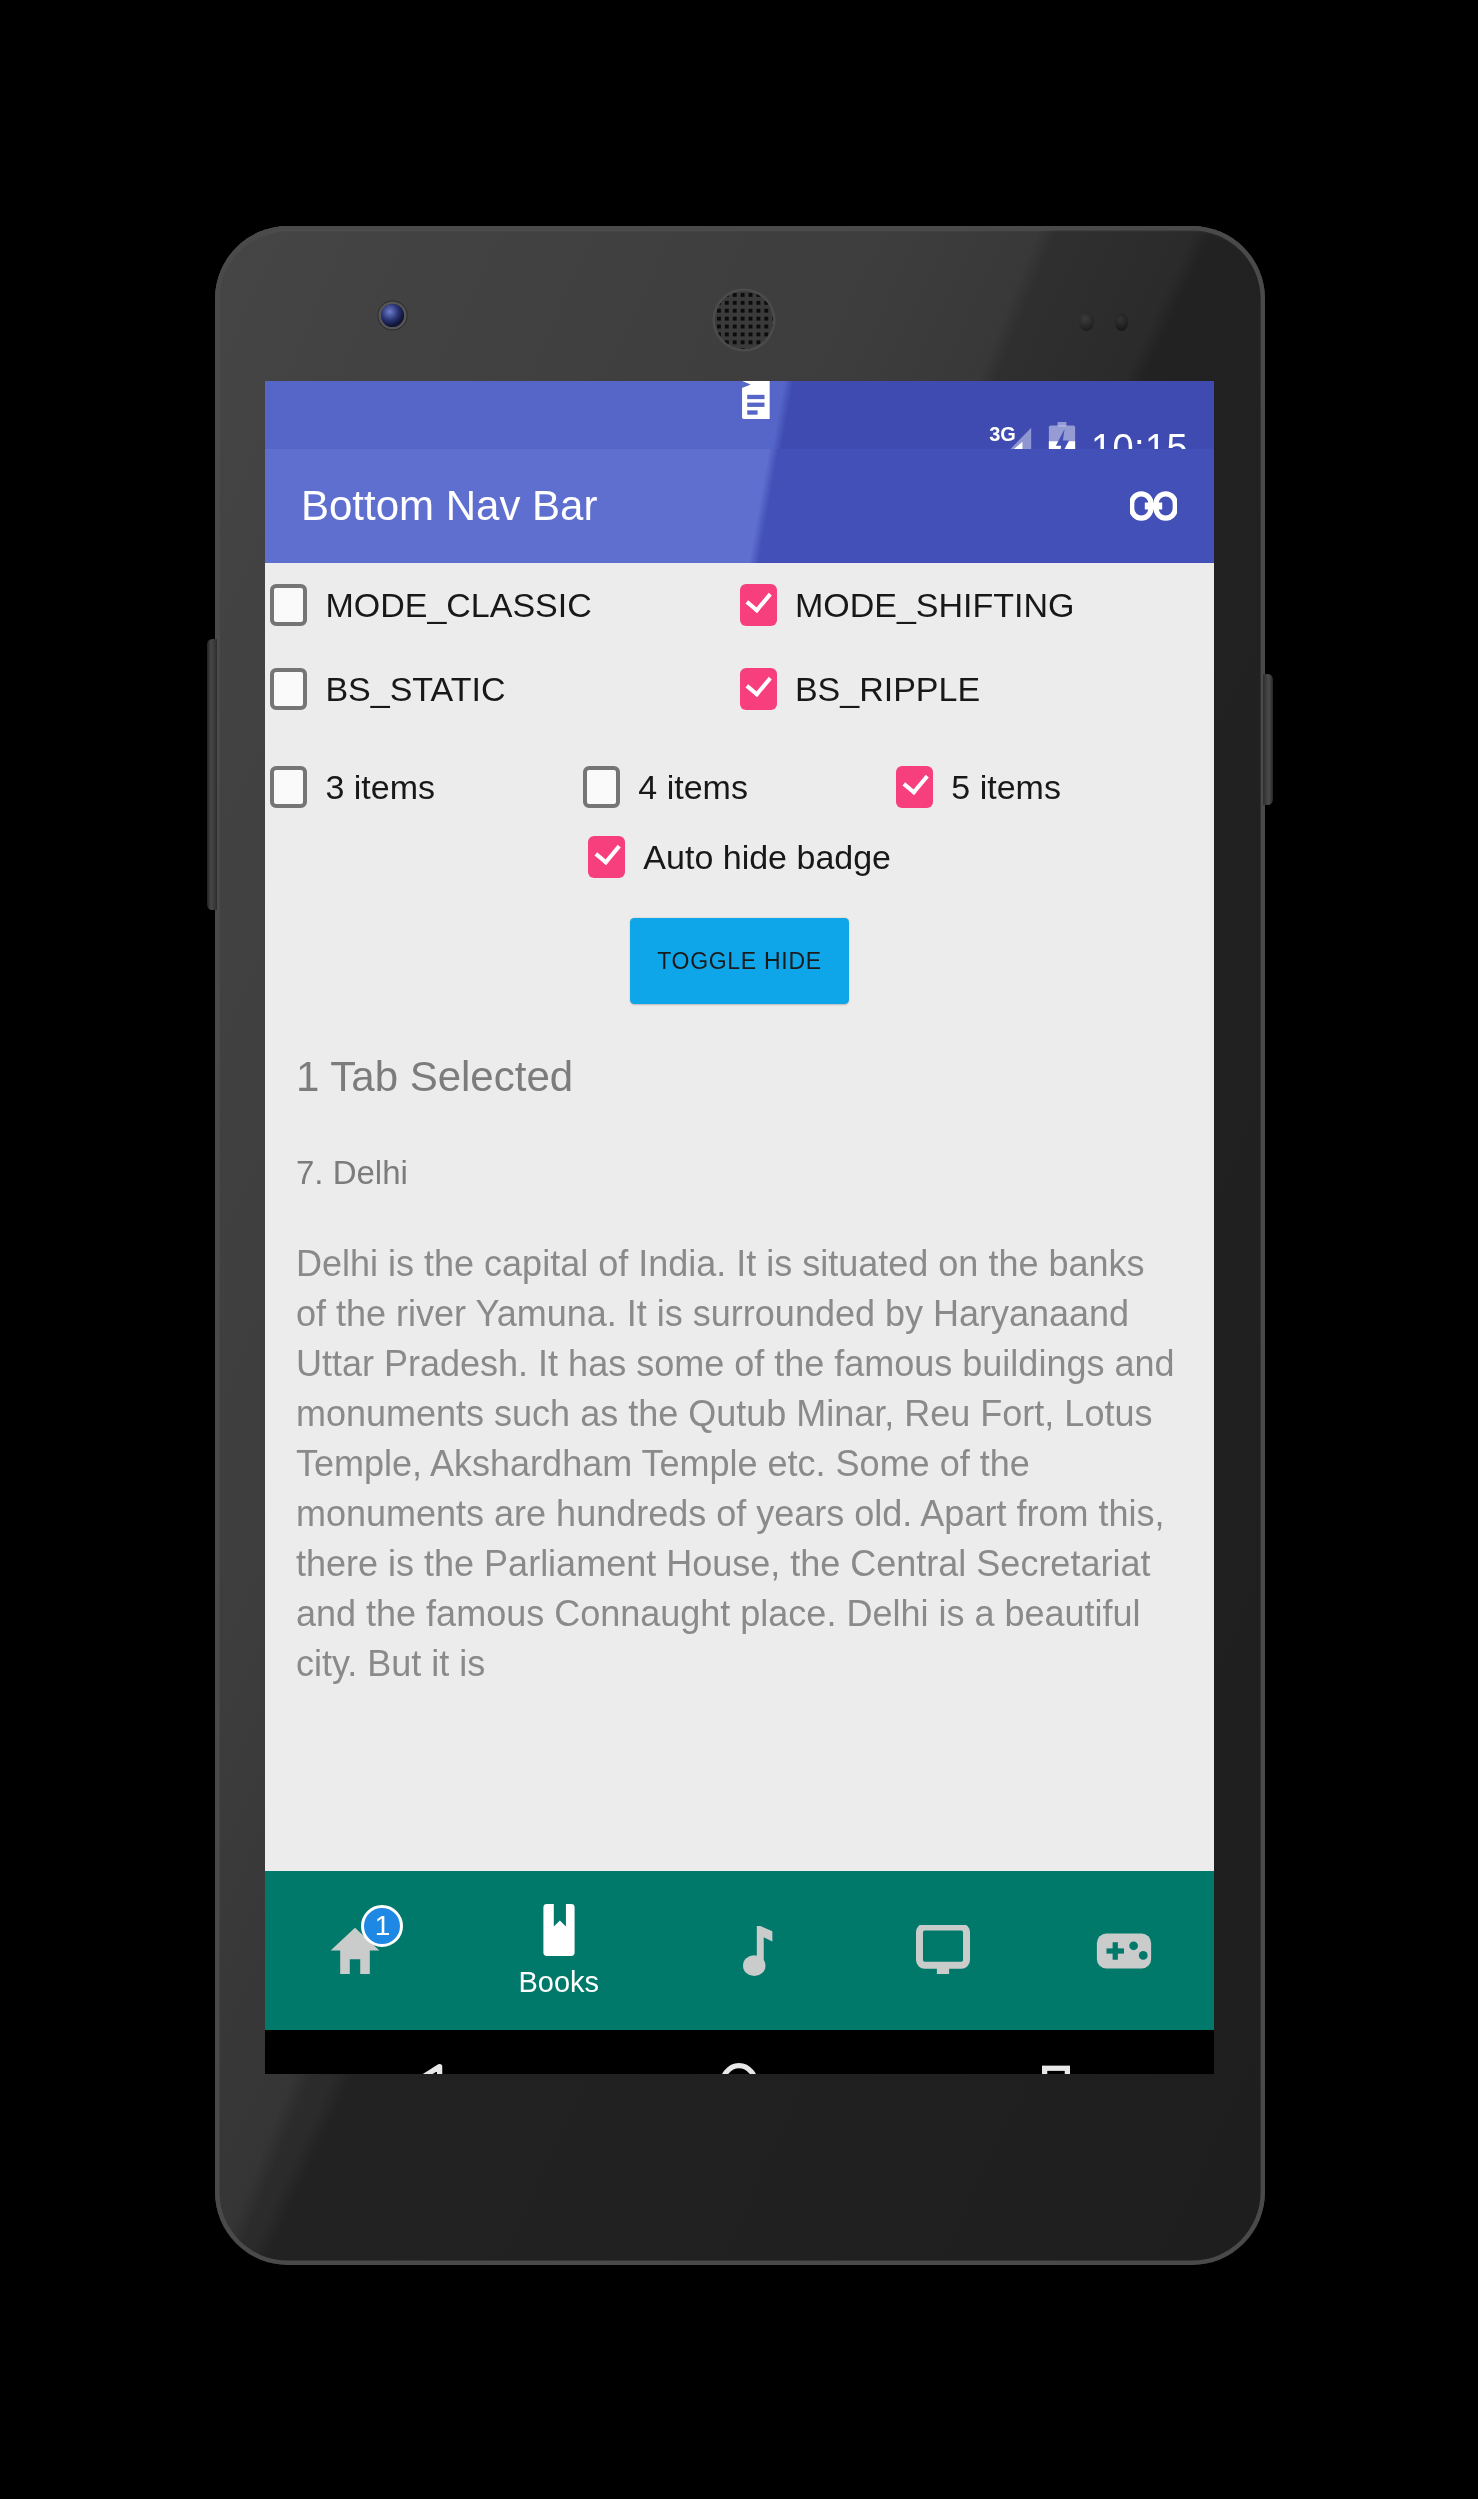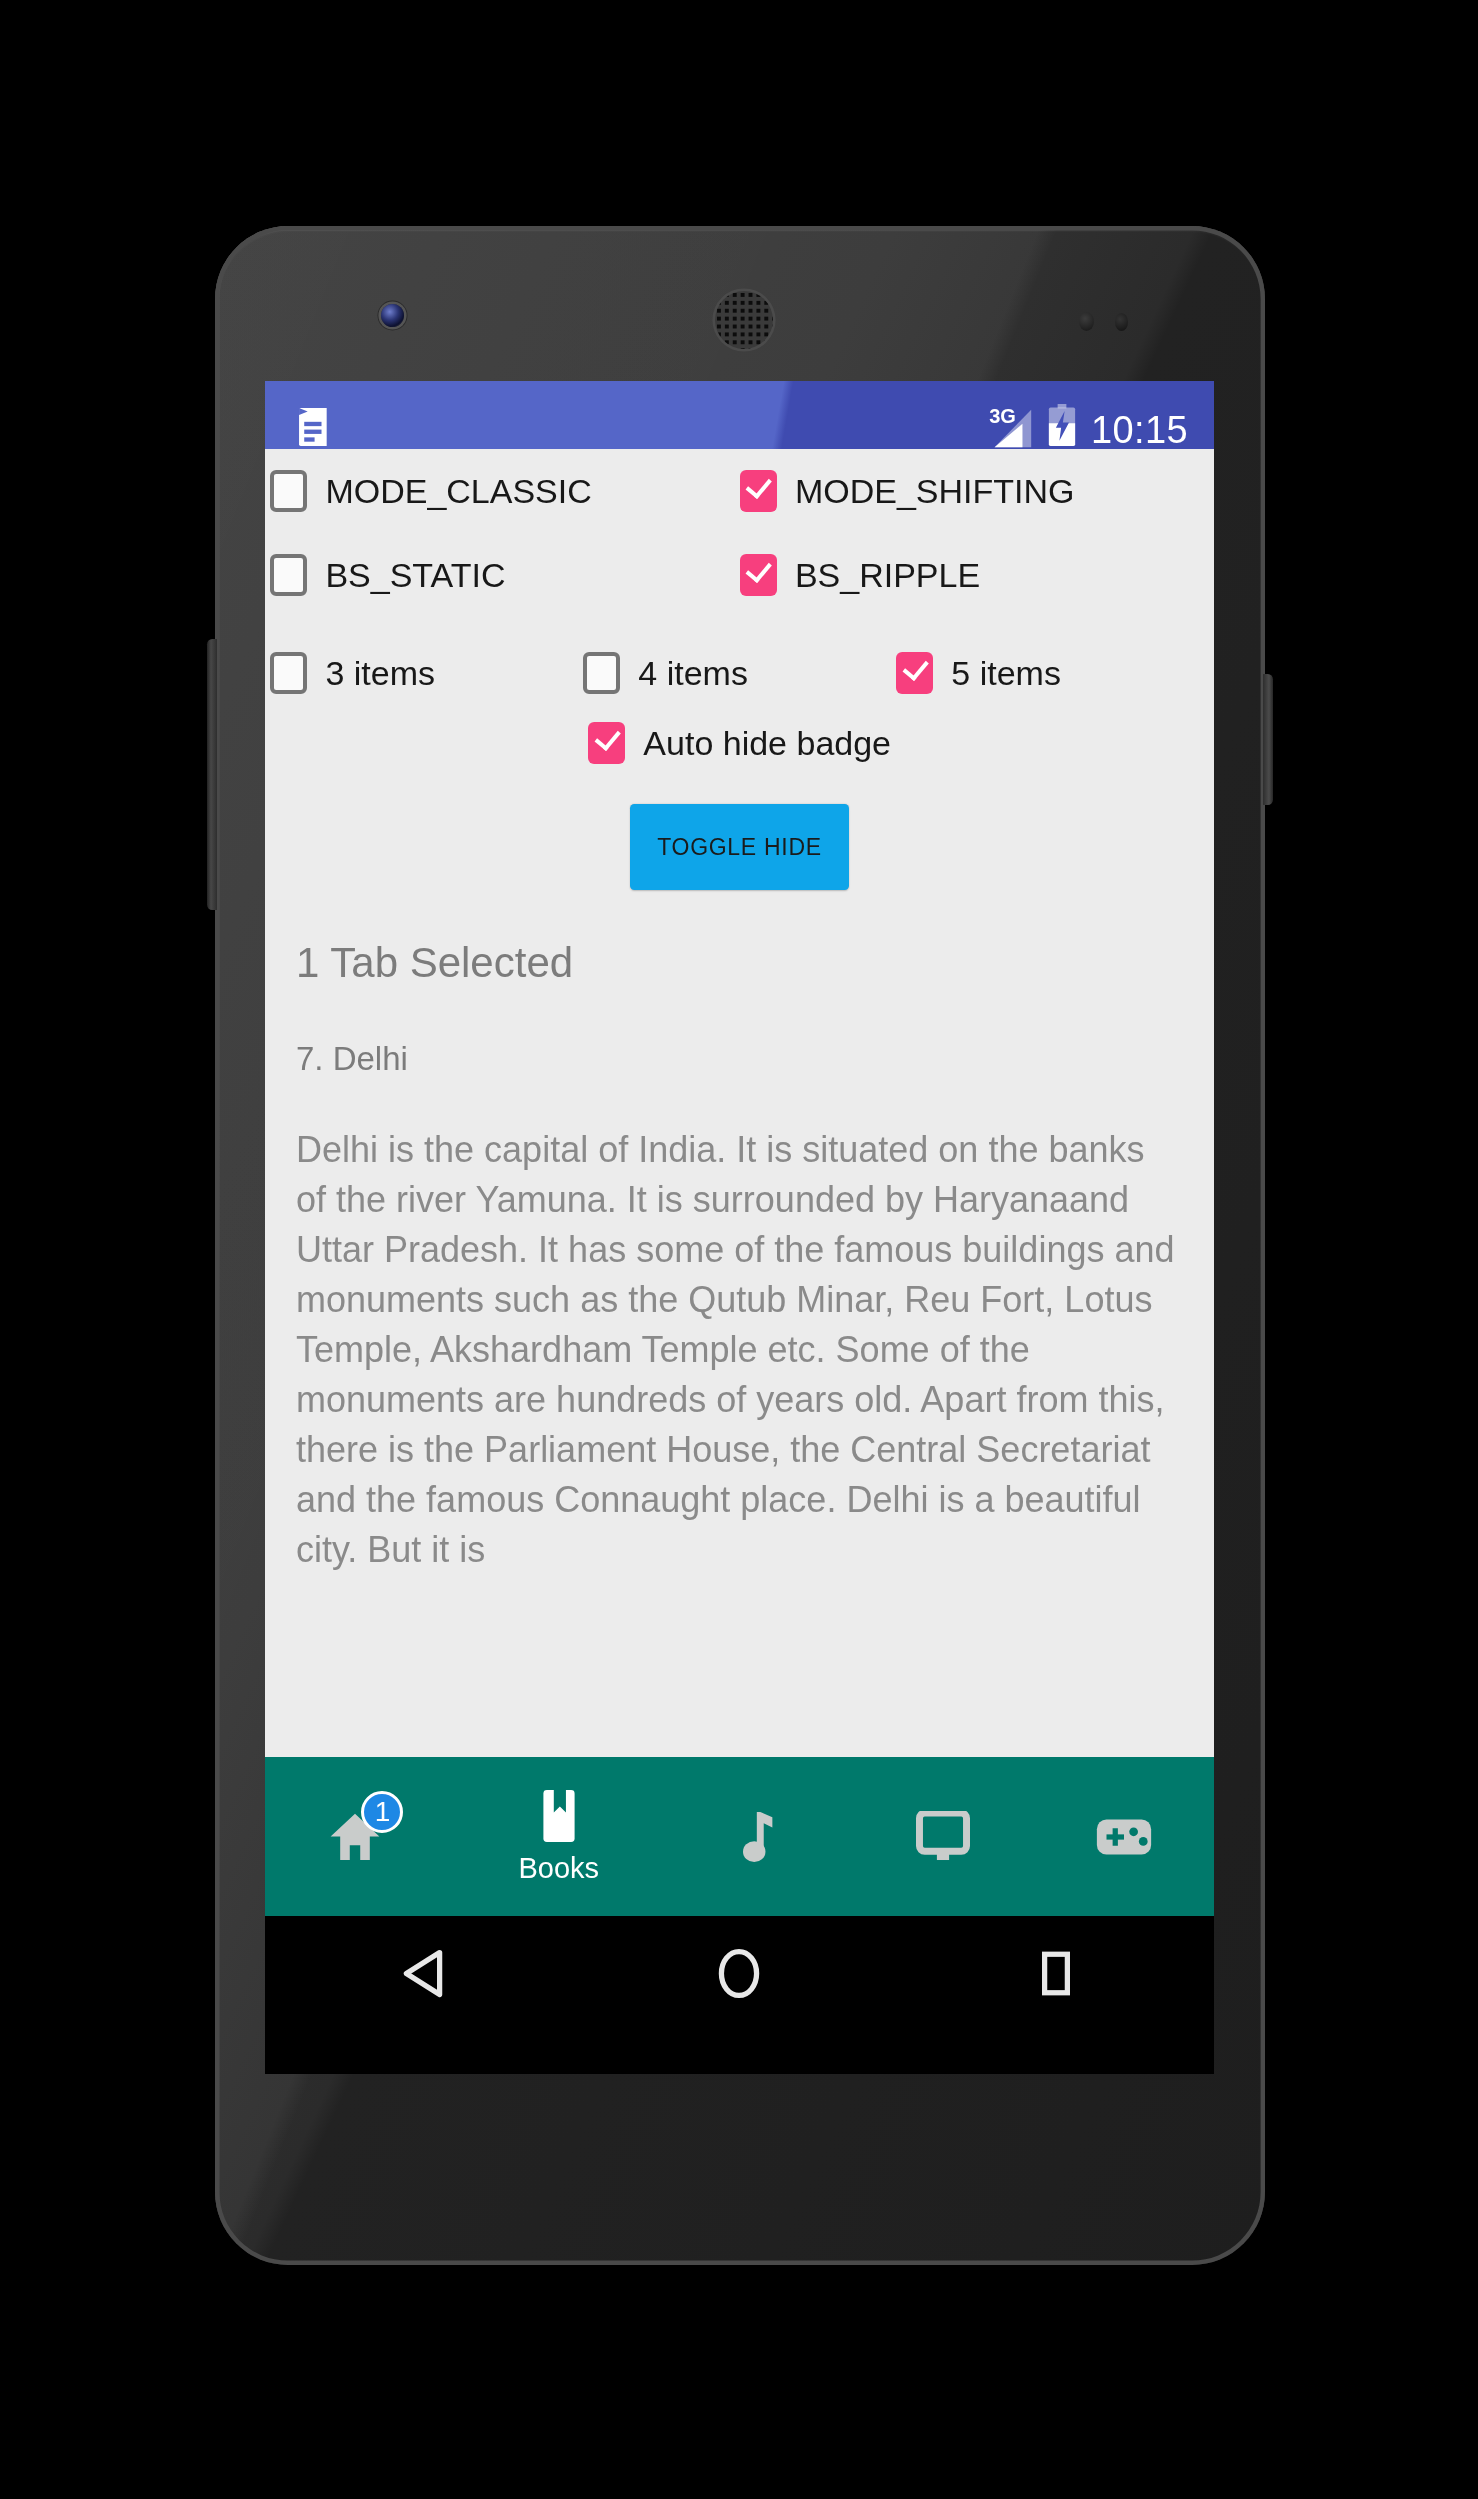--- a/index.html
+++ b/index.html
@@ -73,21 +73,21 @@
     width:949px; height:1693px;
     background:#000;
     overflow:hidden;
   }
 
   
   #status-bar{
     position:relative;
     height:68px;
     background:linear-gradient(100deg,#5566c8 0%,#5566c8 54%,#3f4bb0 55%,#3f4bb0 100%);
-    display:flex; align-items:flex-end;
+    display:flex; align-items:center;flex-direction:column;
   }
   #status-bar-notification-icon{ margin-left:31.5px; }
   #status-bar-right{
     margin-left:auto; margin-right:26px;
     display:flex; align-items:flex-end; gap:15px;
   }
   #status-bar-clock{
     color:#fff; font-size:38px; line-height:38px;
     letter-spacing:0.4px;
   }
@@ -288,20 +288,30 @@
           <rect x="1" y="4" width="30" height="44" rx="2" fill="#ffffff" opacity="0.45"></rect>
           <path d="M1 22 H31 V46 Q31 48 29 48 H3 Q1 48 1 46 Z" fill="#ffffff"></path>
           <path d="M19 8 L9 27 H15 L13 42 L24 21 H17 Z" fill="#4350b8"></path>
         </svg>
       </span>
 
       <span id="status-bar-clock">10:15</span>
     </div>
   </div>
 
+  <div id="app-bar">
+    <span id="app-bar-title">Bottom Nav Bar</span>
+    <span id="app-bar-link-button">
+      <svg width="47" height="30" viewBox="0 0 54 34">
+        <rect x="2" y="3" width="22" height="28" rx="11" fill="none" stroke="#fff" stroke-width="6"></rect>
+        <rect x="30" y="3" width="22" height="28" rx="11" fill="none" stroke="#fff" stroke-width="6"></rect>
+        <rect x="17" y="13" width="20" height="8" fill="#fff"></rect>
+      </svg>
+    </span>
+  </div>
 
   <div id="content-scroll">
 
     <div class="cb-row two">
       <label class="cb-item">
         <span class="checkbox off"></span>
         <span class="cb-label">MODE_CLASSIC</span>
       </label>
       <label class="cb-item">
         <span class="checkbox on"></span>

